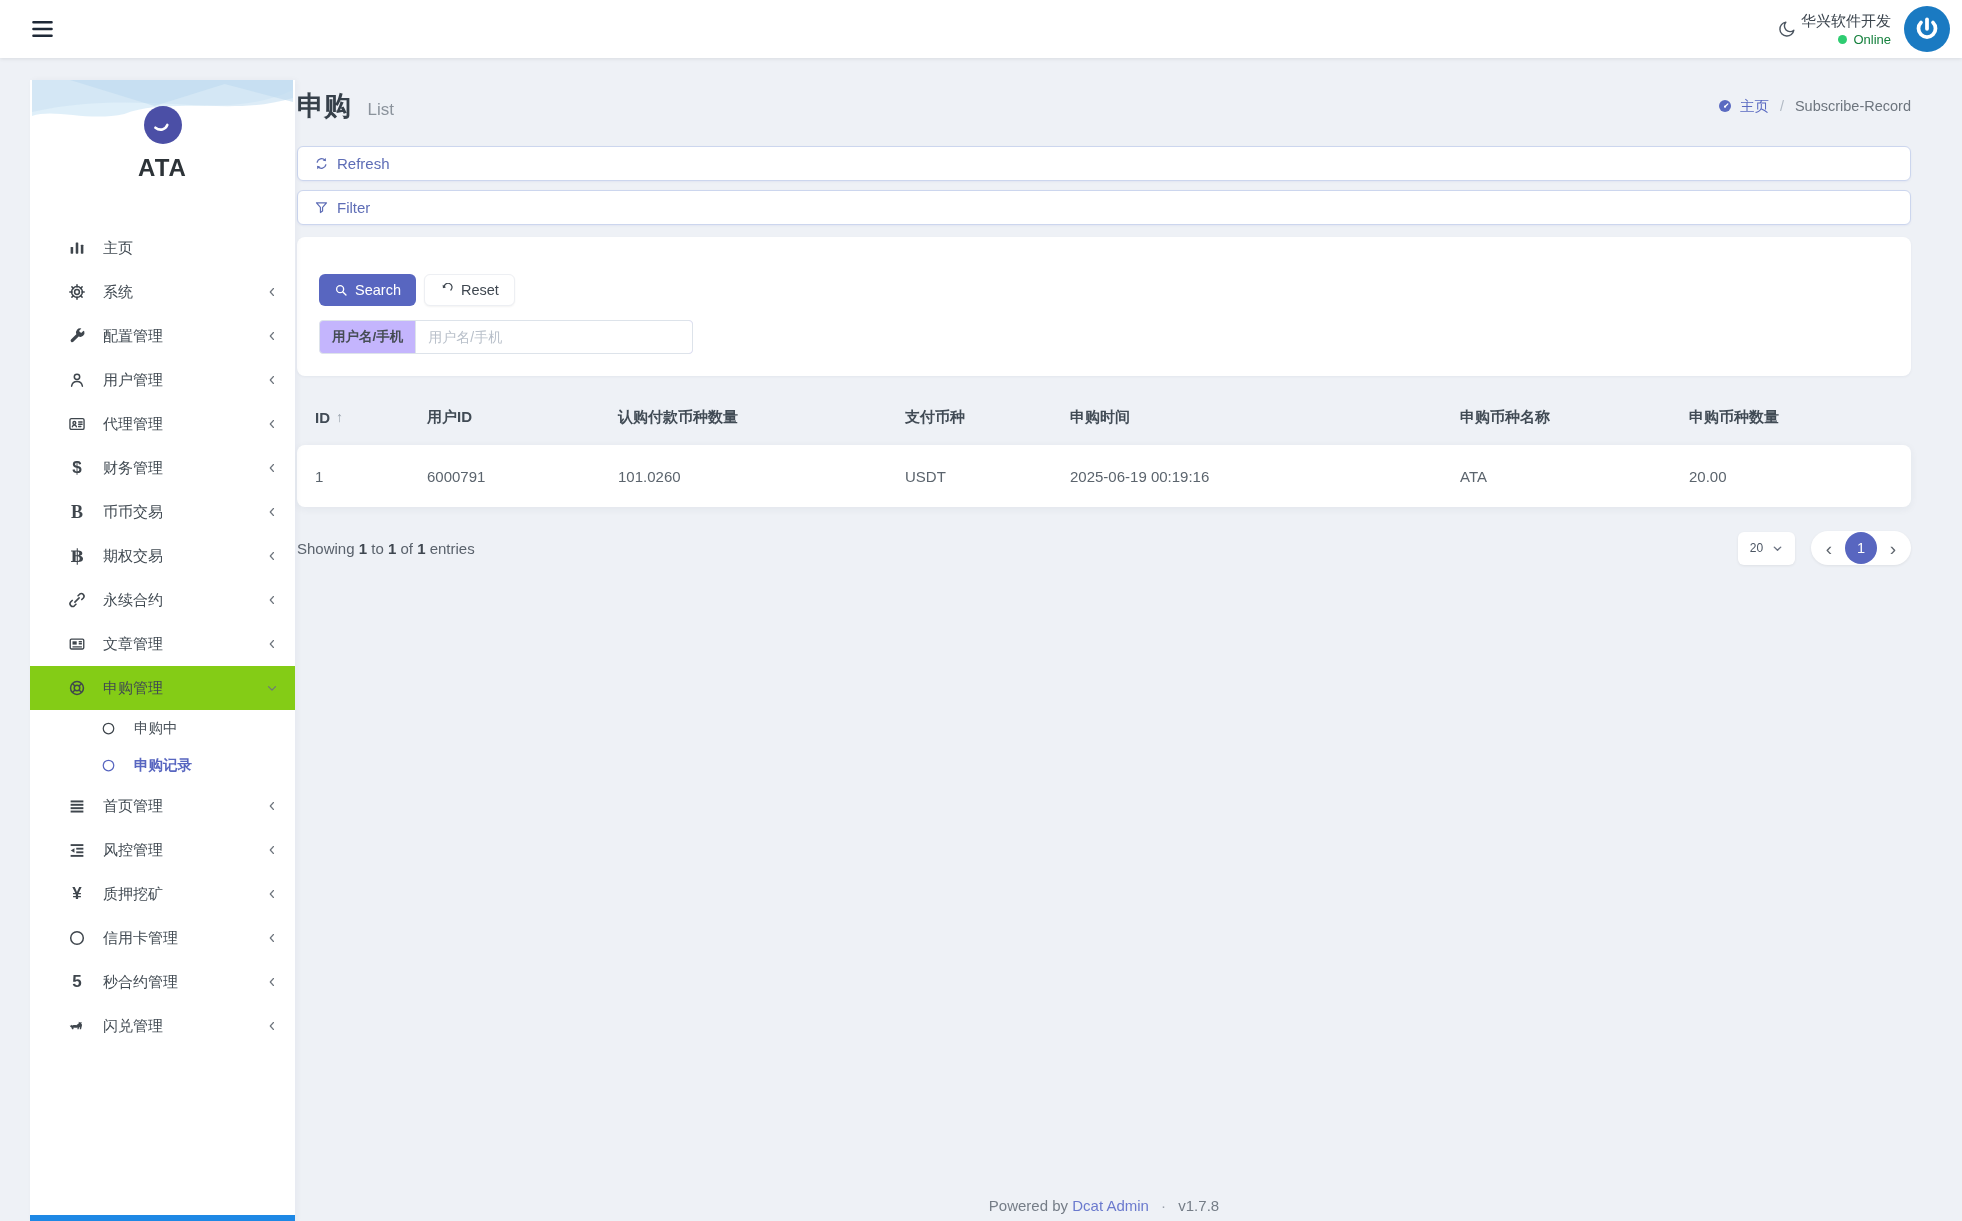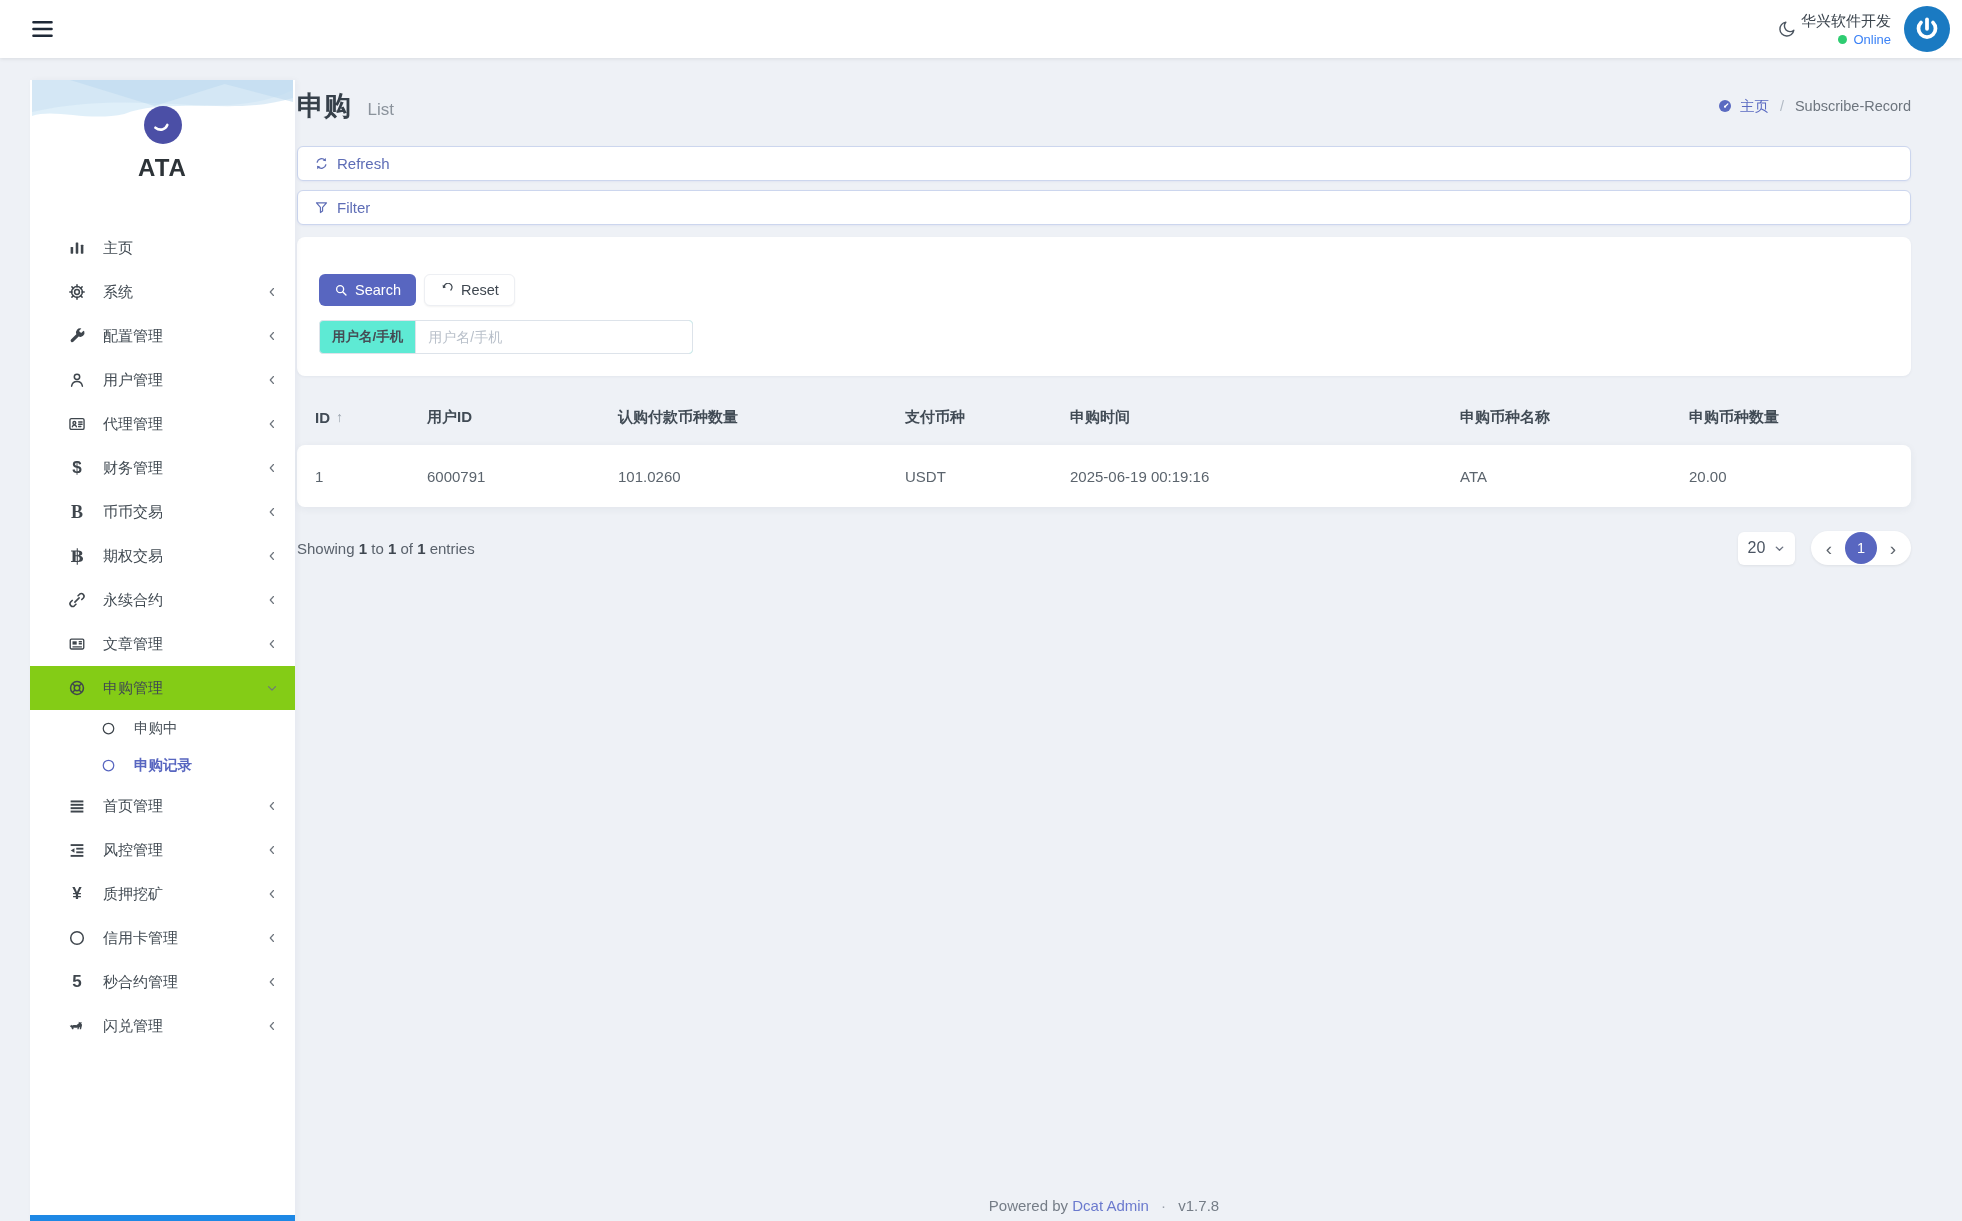--- a/index.html
+++ b/index.html
@@ -16,21 +16,21 @@
     box-shadow:0 1px 4px rgba(0,0,0,.09); display:flex; align-items:center;
     justify-content:space-between; padding:0 12px 0 26px; z-index:20; }
   .nav-toggle { background:none; border:none; cursor:pointer; color:#1f2937; padding:6px; }
   .nav-right { display:flex; align-items:center; }
   .moon-btn { background:none; border:none; cursor:pointer; color:#4b5560; padding:4px; }
   .user-block { display:flex; align-items:center; gap:13px; cursor:pointer; }
   .user-text { text-align:right; }
   .user-name { font-size:15px; color:#3c454e; line-height:18px; }
   .user-status { display:flex; align-items:center; justify-content:flex-end; gap:6px; margin-top:2px; }
   .status-dot { width:9px; height:9px; border-radius:50%; background:var(--online); }
-  .status-label { font-size:13px; color:#3b82f6; }
+  .status-label { font-size:13px; color:#15803d; }
   .avatar { width:46px; height:46px; border-radius:50%; background:var(--avatar);
     display:flex; align-items:center; justify-content:center; }
 
   
   .sidebar { position:absolute; left:30px; top:80px; bottom:0; width:265px; background:#fff;
     box-shadow:2px 0 6px rgba(16,36,70,.04); z-index:10; }
   .brand { position:relative; height:146px; overflow:hidden; }
   .banner { position:absolute; top:0; left:2px; right:2px; height:52px; }
   .logo-circle { position:relative; width:38px; height:38px; border-radius:50%; background:#4b4fa6;
     margin:26px auto 0; display:flex; align-items:center; justify-content:center; }
@@ -73,21 +73,21 @@
   .search-card { margin-top:12px; background:#fff; border-radius:8px; padding:20px 22px 22px;
     box-shadow:0 1px 3px rgba(20,35,70,.05); }
   .btn-row { display:flex; gap:8px;margin-top:17px; }
   .btn { height:32px; display:flex; align-items:center; gap:7px; padding:0 15px;
     border-radius:6px; font-size:14.5px; cursor:pointer; border:none; }
   .btn svg { width:14px; height:14px; }
   .btn-search { background:var(--primary); color:#fff; }
   .btn-reset { background:#fff; color:#3f4750; border:1px solid #edeff3;
     box-shadow:0 1px 2px rgba(0,0,0,.05); }
   .input-group { margin-top:14px; display:flex; width:374px; height:34px;
-    border:1px solid #dde3ea; border-radius:4px; background:#5eead4; overflow:hidden; }
+    border:1px solid #dde3ea; border-radius:4px; background:#c4b5fd; overflow:hidden; }
   .ig-addon { padding:0 12px; display:flex; align-items:center; font-size:13.5px;
     font-weight:bold; color:#454c54; border-right:1px solid #dde3ea; white-space:nowrap; }
   .ig-input { flex:1; border:none; outline:none; padding:0 12px; font-size:14px; color:#444; }
   .ig-input::placeholder { color:#b9c0ca; }
 
   .grid { margin-top:18px; }
   .thead { display:flex; height:46px; align-items:center; }
   .th { font-size:15px; font-weight:600; color:#414b55; padding-left:18px; display:flex;
     align-items:center; gap:6px; white-space:nowrap; }
   .sort { color:#9aa3ad; font-size:14px; font-weight:normal; }
@@ -95,21 +95,21 @@
     box-shadow:0 2px 8px rgba(36,49,70,.06); margin-top:5px; }
   .td { font-size:15px; color:#5b646d; padding-left:18px; white-space:nowrap; }
   .col-0 { width:112px; } .col-1 { width:191px; } .col-2 { width:287px; }
   .col-3 { width:165px; } .col-4 { width:390px; } .col-5 { width:229px; } .col-6 { width:240px; }
 
   .grid-footer { display:flex; justify-content:space-between; align-items:center; margin-top:24px; }
   .showing { font-size:15px; color:#5a626c; }
   .showing b { color:#3f4750; }
   .pager-zone { display:flex; align-items:center; gap:16px; }
   .per-page { width:57px; height:33px; background:#fff; border-radius:6px; display:flex;
-    align-items:center; justify-content:center; gap:9px; font-size:16px; color:#4b5563;
+    align-items:center; justify-content:center; gap:9px; font-size:12px; color:#4b5563;
     cursor:pointer; box-shadow:0 1px 3px rgba(0,0,0,.07); }
   .per-page svg { width:11px; height:11px; color:#6b7280; }
   .pagination { height:34px; background:#fff; border-radius:17px; display:flex; align-items:center;
     padding:0 9px; gap:7px; box-shadow:0 1px 3px rgba(0,0,0,.07); }
   .pg-btn { color:#5f666e; font-size:19px; line-height:1; width:18px; text-align:center;
     cursor:pointer; background:none; border:none; font-family:inherit; }
   .pg-current { width:32px; height:32px; border-radius:50%; background:var(--primary); color:#fff;
     display:flex; align-items:center; justify-content:center; font-size:14.5px; cursor:pointer;
     border:none; }
 

